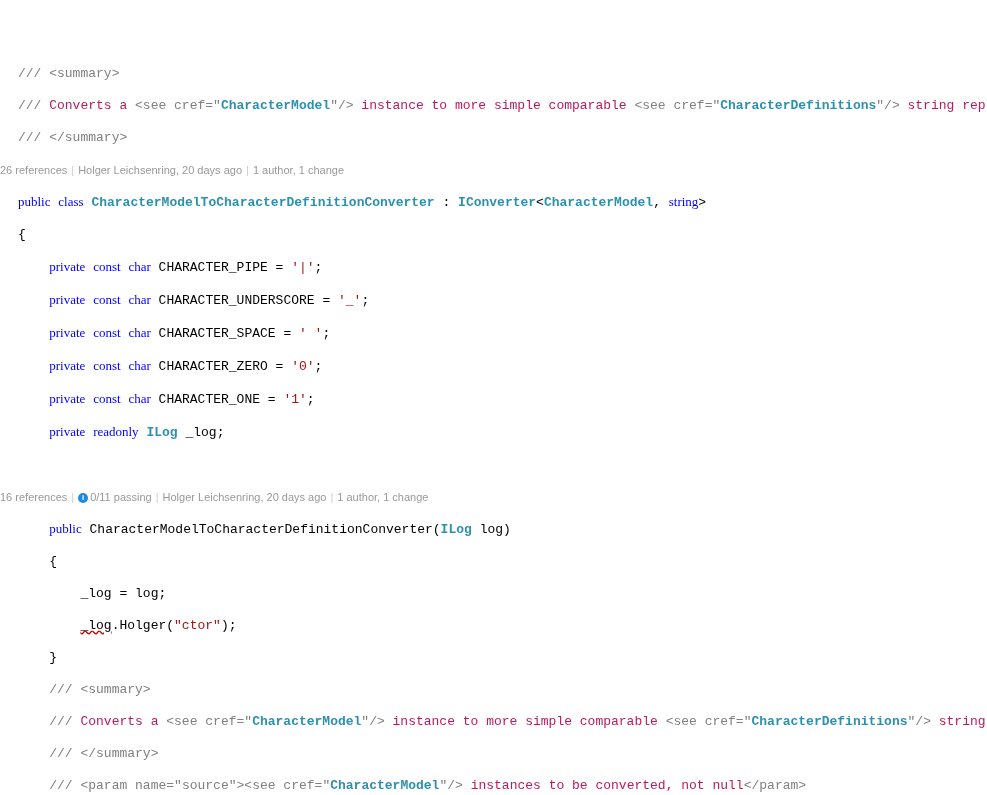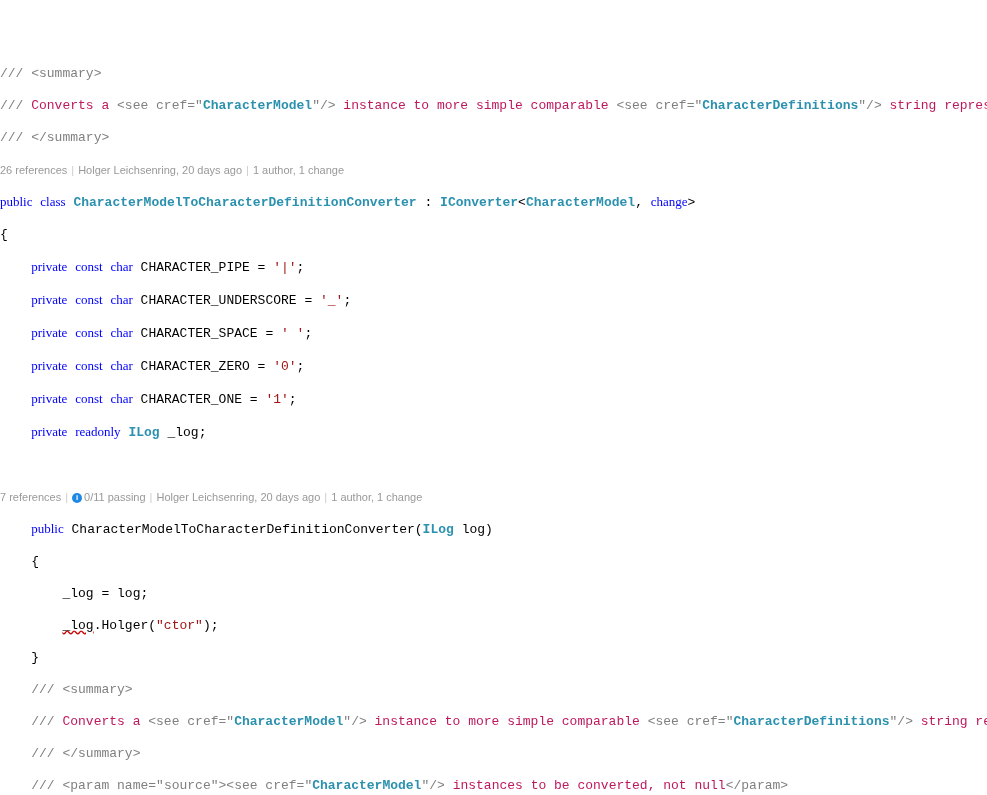--- a/index.html
+++ b/index.html
@@ -6,21 +6,21 @@
     margin: 0;
     padding: 2px 0;
     font-family: Consolas, 'Courier New', monospace;
     font-size: 13px;
     line-height: 16px;
     background: #ffffff;
     color: #000000;
     white-space: pre;
     overflow-x: hidden;
   }
-  .line { padding-left: 0; }
+  .line { padding-left: 18px; }
   .codelens {
     font-family: Liberation Sans, sans-serif;
     font-size: 11px;
     color: #999999;
     line-height: 14px;
     padding: 1px 0;
     white-space: nowrap;
   }
   .codelens .sep { margin: 0 4px; color: #cccccc; }
   .codelens-icon {
@@ -51,30 +51,30 @@
 </style>
 </head>
 <body>
 
 
 
 <div class="line"><span class="doc">/// </span><span class="doc">&lt;summary&gt;</span></div>
 <div class="line"><span class="doc">/// </span><span class="doc-text">Converts a </span><span class="doc">&lt;see </span><span class="doc">cref</span><span class="doc">=</span><span class="doc">"</span><span class="type">CharacterModel</span><span class="doc">"</span><span class="doc">/&gt;</span><span class="doc-text"> instance to more simple comparable </span><span class="doc">&lt;see </span><span class="doc">cref</span><span class="doc">=</span><span class="doc">"</span><span class="type">CharacterDefinitions</span><span class="doc">"</span><span class="doc">/&gt;</span><span class="doc-text"> string representation.</span></div>
 <div class="line"><span class="doc">/// </span><span class="doc">&lt;/summary&gt;</span></div>
 <div class="codelens"><span>26 references</span><span class="sep">|</span><span>Holger Leichsenring, 20 days ago</span><span class="sep">|</span><span>1 author, 1 change</span></div>
-<div class="line"><span class="kw">public</span> <span class="kw">class</span> <span class="type">CharacterModelToCharacterDefinitionConverter</span><span> : </span><span class="type">IConverter</span><span>&lt;</span><span class="type">CharacterModel</span><span>, </span><span class="kw">change</span><span>&gt;</span></div>
+<div class="line"><span class="kw">public</span> <span class="kw">class</span> <span class="type">CharacterModelToCharacterDefinitionConverter</span><span> : </span><span class="type">IConverter</span><span>&lt;</span><span class="type">CharacterModel</span><span>, </span><span class="kw">string</span><span>&gt;</span></div>
 <div class="line"><span>{</span></div>
 <div class="line">    <span class="kw">private</span> <span class="kw">const</span> <span class="kw">char</span> <span>CHARACTER_PIPE</span><span> = </span><span class="str">'|'</span><span>;</span></div>
 <div class="line">    <span class="kw">private</span> <span class="kw">const</span> <span class="kw">char</span> <span>CHARACTER_UNDERSCORE</span><span> = </span><span class="str">'_'</span><span>;</span></div>
 <div class="line">    <span class="kw">private</span> <span class="kw">const</span> <span class="kw">char</span> <span>CHARACTER_SPACE</span><span> = </span><span class="str">' '</span><span>;</span></div>
 <div class="line">    <span class="kw">private</span> <span class="kw">const</span> <span class="kw">char</span> <span>CHARACTER_ZERO</span><span> = </span><span class="str">'0'</span><span>;</span></div>
 <div class="line">    <span class="kw">private</span> <span class="kw">const</span> <span class="kw">char</span> <span>CHARACTER_ONE</span><span> = </span><span class="str">'1'</span><span>;</span></div>
 <div class="line">    <span class="kw">private</span> <span class="kw">readonly</span> <span class="type">ILog</span> <span>_log</span><span>;</span></div>
 <div class="line"> </div>
-<div class="codelens">    <span>7 references</span><span class="sep">|</span><span class="codelens-icon">i</span><span>0/11 passing</span><span class="sep">|</span><span>Holger Leichsenring, 20 days ago</span><span class="sep">|</span><span>1 author, 1 change</span></div>
+<div class="codelens">    <span>16 references</span><span class="sep">|</span><span class="codelens-icon">i</span><span>0/11 passing</span><span class="sep">|</span><span>Holger Leichsenring, 20 days ago</span><span class="sep">|</span><span>1 author, 1 change</span></div>
 <div class="line">    <span class="kw">public</span> <span class="txt">CharacterModelToCharacterDefinitionConverter</span><span>(</span><span class="type">ILog</span> <span>log</span><span>)</span></div>
 <div class="line">    <span>{</span></div>
 <div class="line">        <span>_log = log;</span></div>
 <div class="line">        <span class="squiggle">_log</span><span>.Holger(</span><span class="str">"ctor"</span><span>);</span></div>
 <div class="line">    <span>}</span></div>
 <div class="line">    <span class="doc">/// </span><span class="doc">&lt;summary&gt;</span></div>
 <div class="line">    <span class="doc">/// </span><span class="doc-text">Converts a </span><span class="doc">&lt;see </span><span class="doc">cref</span><span class="doc">=</span><span class="doc">"</span><span class="type">CharacterModel</span><span class="doc">"</span><span class="doc">/&gt;</span><span class="doc-text"> instance to more simple comparable </span><span class="doc">&lt;see </span><span class="doc">cref</span><span class="doc">=</span><span class="doc">"</span><span class="type">CharacterDefinitions</span><span class="doc">"</span><span class="doc">/&gt;</span><span class="doc-text"> string representation.</span></div>
 <div class="line">    <span class="doc">/// </span><span class="doc">&lt;/summary&gt;</span></div>
 <div class="line">    <span class="doc">/// </span><span class="doc">&lt;param </span><span class="doc">name</span><span class="doc">=</span><span class="doc">"</span><span class="doc">source</span><span class="doc">"</span><span class="doc">&gt;</span><span class="doc">&lt;see </span><span class="doc">cref</span><span class="doc">=</span><span class="doc">"</span><span class="type">CharacterModel</span><span class="doc">"</span><span class="doc">/&gt;</span><span class="doc-text"> instances to be converted, not null</span><span class="doc">&lt;/param&gt;</span></div>
 

